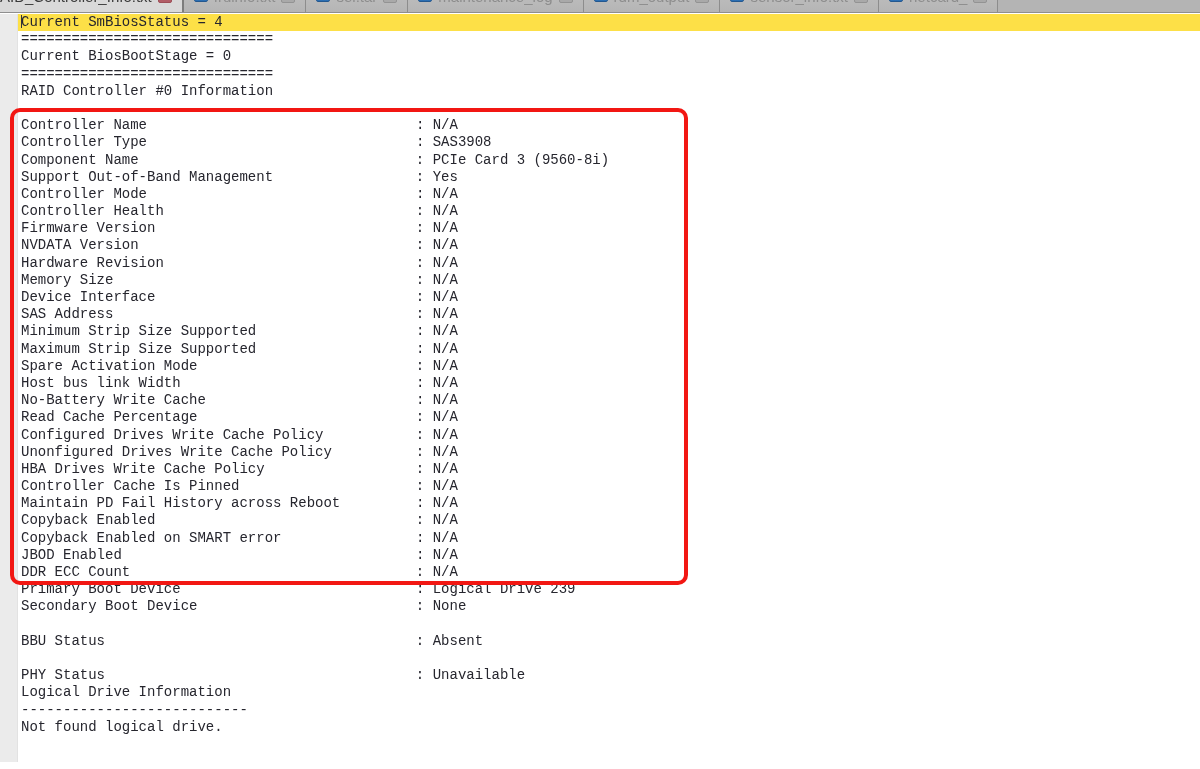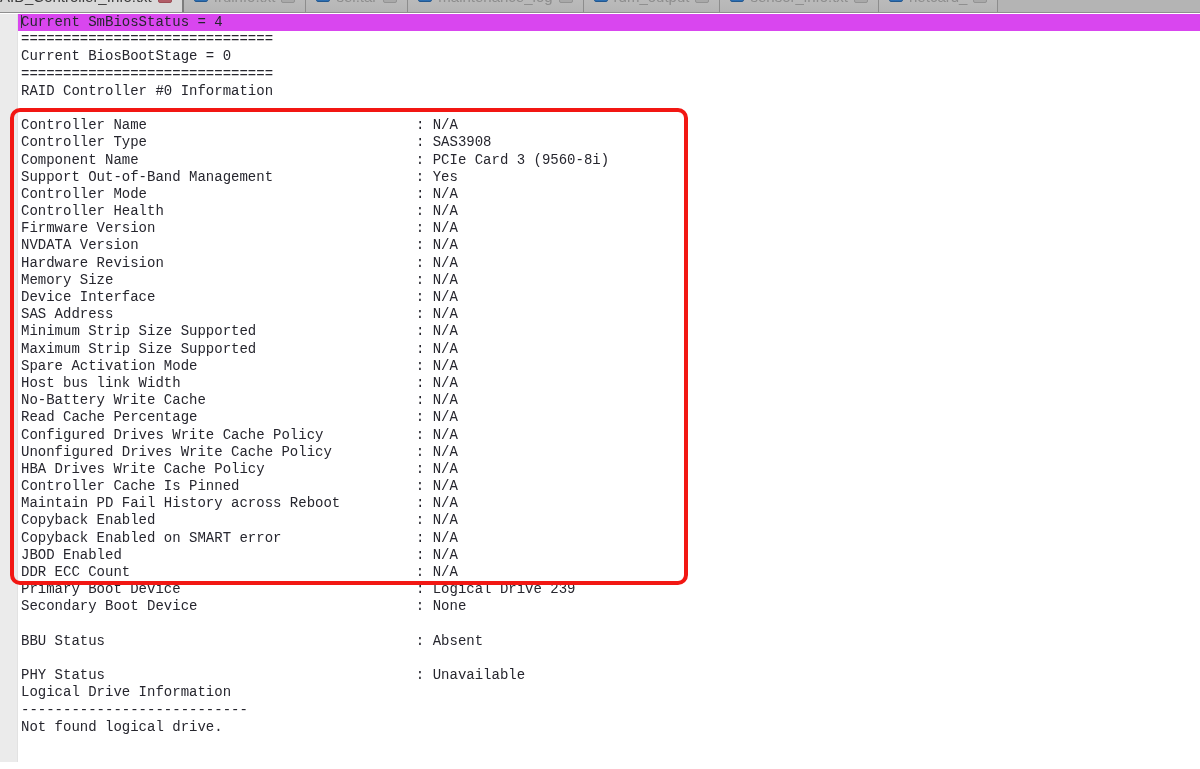--- a/index.html
+++ b/index.html
@@ -93,21 +93,21 @@
     font-size: 14px;
     line-height: 17.2px;
     color: #26262e;
     white-space: pre;
   }
   .line {
     height: 17.2px;
     padding-left: 3px;
     position: relative;
   }
-  .line.hl { background: #d946ef; }
+  .line.hl { background: #fde047; }
   .caret {
     display: inline-block;
     width: 1px; height: 13px;
     background: #33333b;
     vertical-align: -2px;
     margin-right: -1px;
   }
 
   
   .annotation-box {

